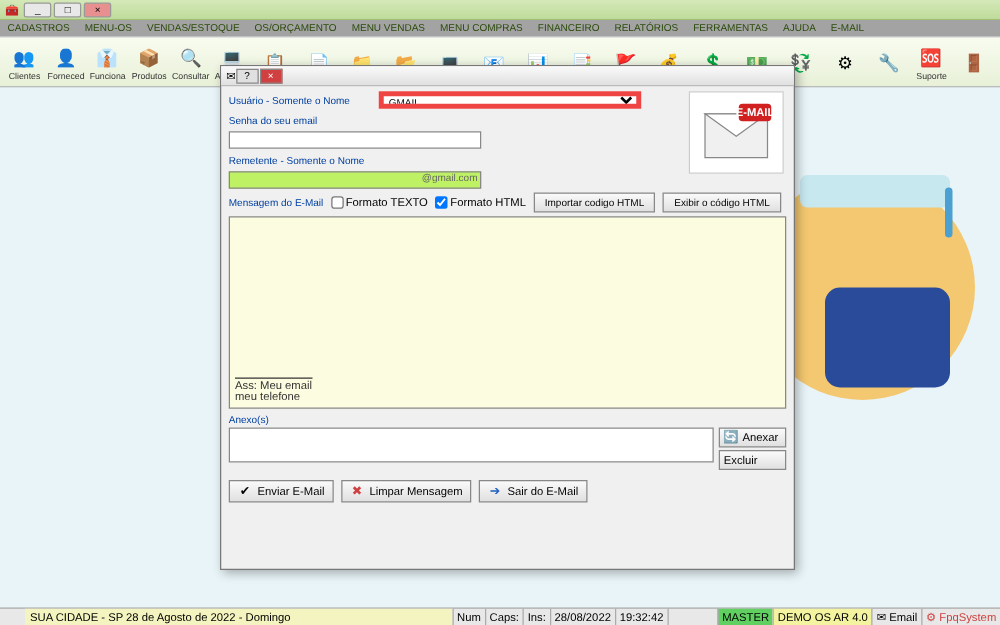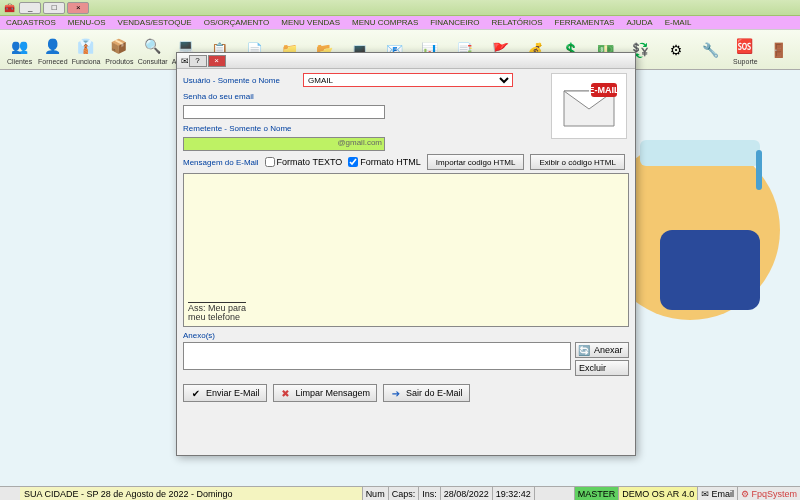--- a/index.html
+++ b/index.html
@@ -2,41 +2,41 @@
 <html><head>
 <meta charset="utf-8">
 <style>
 * { margin: 0; padding: 0; box-sizing: border-box; font-family: Tahoma, sans-serif; font-size: 9px; }
 body { width: 800px; height: 500px; background: #e8f4f8; overflow: hidden; position: relative; }
 .titlebar { height: 16px; background: linear-gradient(#d4e8b8, #c0dc9c); display: flex; align-items: center; padding: 0 4px; border-bottom: 1px solid #a0c070; }
 .titlebar-text { flex: 1; color: #2a4a0a; font-size: 9px; white-space: nowrap; overflow: hidden; }
 .win-btns { display: flex; gap: 2px; }
 .win-btn { width: 22px; height: 12px; background: #e8e8e8; border: 1px solid #999; border-radius: 2px; font-size: 8px; text-align: center; line-height: 10px; }
 .win-btn.close { background: #e89090; }
-.menubar { height: 14px; background: #f0abfc; display: flex; gap: 12px; padding: 0 6px; align-items: center; border-bottom: 1px solid #ccc; }
+.menubar { height: 14px; background: #a3a3a3; display: flex; gap: 12px; padding: 0 6px; align-items: center; border-bottom: 1px solid #ccc; }
 .menubar span { color: #2a4a0a; font-size: 8px; }
 .toolbar { height: 40px; background: linear-gradient(#f8fcf0, #e8f0d8); display: flex; padding: 2px 4px; gap: 2px; border-bottom: 1px solid #aaa; }
 .tb-item { width: 36px; display: flex; flex-direction: column; align-items: center; justify-content: center; }
 .tb-item.lbl { width: 34px; }
 .tb-icon { width: 24px; height: 24px; border-radius: 3px; display: flex; align-items: center; justify-content: center; font-size: 14px; }
 .tb-label { font-size: 7px; color: #333; text-align: center; line-height: 7px; }
 .workspace { position: absolute; top: 70px; left: 0; right: 0; bottom: 14px; background: #e8f4f8; }
 .bg-illus { position: absolute; right: 20px; top: 60px; width: 220px; height: 220px; }
 .dialog { position: absolute; left: 176px; top: 52px; width: 460px; height: 404px; background: #f0f0f0; border: 1px solid #777; box-shadow: 2px 2px 8px rgba(0,0,0,0.3); }
 .dlg-title { height: 16px; background: linear-gradient(#fafafa, #e0e0e0); display: flex; align-items: center; padding: 0 4px; border-bottom: 1px solid #bbb; }
 .dlg-title-text { flex: 1; font-size: 9px; color: #333; }
 .dlg-btns { display: flex; gap: 1px; }
 .dlg-btn { width: 18px; height: 12px; background: #e0e0e0; border: 1px solid #888; font-size: 8px; text-align: center; line-height: 10px; }
 .dlg-btn.x { background: #d04040; color: #fff; }
 .dlg-body { padding: 4px 6px; }
 .row { display: flex; align-items: center; margin-bottom: 2px; min-height: 14px; }
 .lbl-blue { color: #0040a0; font-size: 8px; width: 120px; }
 .lbl-blue.sm { width: 36px; text-align: right; padding-right: 4px; }
 .inp { flex: 1; height: 14px; border: 1px solid #888; background: #fff; padding: 0 2px; font-size: 8px; }
-.sel { width: 210px; height: 14px; border: 1px solid #ef4444; background: #fff; font-size: 8px; }
+.sel { width: 210px; height: 14px; border: 4px solid #ef4444; background: #fff; font-size: 8px; }
 .email-img { position: absolute; right: 8px; top: 20px; width: 76px; height: 66px; background: #fff; border: 1px solid #ccc; display: flex; align-items: center; justify-content: center; }
 .sender-box { width: 202px; height: 14px; border: 1px solid #888; background: #bef264; font-size: 8px; padding: 0 2px; text-align: right; color: #666; }
 .addr-section .inp { width: 402px; flex: none; }
 .msg-head { display: flex; align-items: center; gap: 6px; margin: 3px 0; }
 .chk { display: flex; align-items: center; gap: 2px; font-size: 8px; }
 .chk input { width: 10px; height: 10px; }
 .btn { height: 16px; background: linear-gradient(#fafafa, #e0e0e0); border: 1px solid #888; font-size: 8px; padding: 0 8px; cursor: pointer; }
 .msg-body { width: 446px; height: 154px; background: #fcfce0; border: 1px solid #888; padding: 2px; position: relative; }
 .sig { position: absolute; bottom: 4px; left: 4px; font-size: 8px; color: #333; line-height: 9px; border-top: 1px solid #333; padding-top: 1px; }
 .anexo-label { color: #0040a0; font-size: 8px; margin: 4px 0 2px; }
@@ -208,21 +208,21 @@
         </label>
       <label class="chk">
           <input type="checkbox" checked="" style="">
           <span>Formato HTML</span>
         </label>
       <button class="btn">Importar codigo HTML</button>
       <button class="btn">Exibir o código HTML</button>
     </div>
     <div class="msg-body">
       <div class="sig">
-        <div>Ass: Meu  para</div>
+        <div>Ass: Meu  email</div>
         <div>meu telefone</div>
       </div>
     </div>
     <div class="anexo-label">Anexo(s)</div>
     <div class="anexo-row">
       <div class="anexo-list"></div>
       <div class="anexo-btns">
         <button class="btn">
             <span class="ico-sm">🔄</span>
             <span>Anexar</span>

